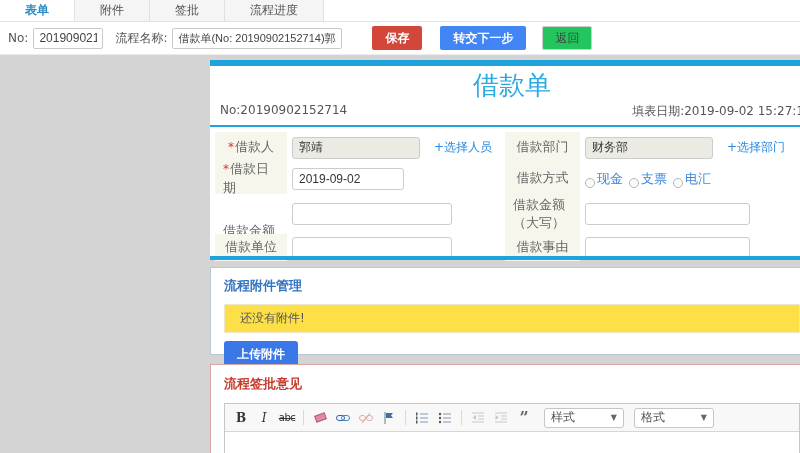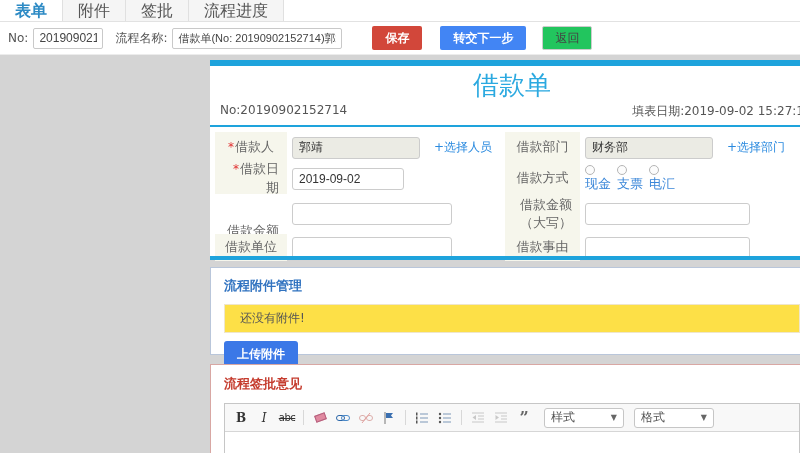--- a/index.html
+++ b/index.html
@@ -4,21 +4,21 @@
 <style>
   * { box-sizing: border-box; }
   html,body { margin:0; padding:0; }
   body {
     width:800px; height:453px; overflow:hidden;
     font-family:"DejaVu Sans","Liberation Sans",sans-serif;
     background:#ffffff; color:#444;
   }
   
   .tabbar { height:22px; background:#fff; border-bottom:1px solid #e2e2e2; display:flex; align-items:stretch; }
-  .tab { padding:0 15px; font-size:16px; line-height:21px; color:#555; background:#f5f5f5;
+  .tab { padding:0 25px; font-size:12px; line-height:21px; color:#555; background:#f5f5f5;
          border-right:1px solid #e0e0e0; cursor:pointer; white-space:nowrap; }
   .tab.active { background:#fff; color:#2e8bc5; font-weight:bold; border-right:1px solid #e0e0e0; }
   
   .actionbar { height:33px; display:flex; align-items:center; padding:0 8px; background:#fff;
                font-size:12px; color:#555; border-bottom:1px solid #ececec; }
   .lbl { margin-right:5px; white-space:nowrap; }
   .txt { height:21px; border:1px solid #c9c9c9; border-radius:2px; padding:0 5px; font-size:12px; color:#444; }
   .no-input { width:70px; }
   .flow-input { width:170px; font-size:11px; margin-right:4px; }
   .gap12 { width:12px; }
@@ -31,29 +31,29 @@
   .workspace { position:relative; height:398px; background:#d4d4d4; overflow:hidden; }
   .panel { position:absolute; left:210px; width:604px; background:#fff; }
   
   .form-panel { top:5px; height:200px; }
   .topbar { height:6px; background:#1ea3dc; }
   .form-title { text-align:center; font-size:26px; color:#2ba9e0; line-height:34px; padding-top:2px; }
   .form-meta { display:flex; justify-content:space-between; font-size:12px; color:#555; padding:1px 10px 5px; }
   .sep { height:2px; background:#1ea3dc; }
   .fgrid { display:grid; grid-template-columns:72px 218px 75px 1fr; grid-template-rows:31px 31px 40px 27px;
            padding:5px 0 0 5px; }
-  .flabel { background:#f6f6ec; display:flex; align-items:center; justify-content:center; text-align:right;
+  .flabel { background:#f6f6ec; display:flex; align-items:center; justify-content:center; text-align:left;
             font-size:13px; color:#666; padding:2px 8px; line-height:1.4; }
   .fvalue { display:flex; align-items:center; padding-left:5px; font-size:12px; white-space:nowrap; }
   .req { color:#e03131; margin-right:1px; font-size:12px; }
   .field { height:22px; border:1px solid #cccccc; border-radius:3px; padding:0 6px; font-size:12px; color:#333; background:#fff; }
   .field.ro { background:#ebebe4; }
   .w128 { width:128px; } .w112 { width:112px; } .w160 { width:160px; } .w165 { width:165px; }
   .sel-link { color:#2a8adf; font-size:12px; margin-left:14px; text-decoration:none; cursor:pointer; }
-  .radio-item { display:inline-flex; align-items:flex-start; margin-right:6px; cursor:pointer;flex-direction:column; }
+  .radio-item { display:inline-flex; align-items:flex-end; margin-right:6px; cursor:pointer; }
   .radio { width:10px; height:10px; border-radius:50%; border:1px solid #b5b5b5; background:#fcfcfc; display:inline-block; margin-right:2px; }
   .radio-label { color:#3b87d9; font-size:13px; }
   .bottombar { height:4px; background:#1ea3dc; position:absolute; bottom:0; left:0; right:0; }
   
   .attach-panel { top:212px; height:88px; border:1px solid #b9c6da; padding:9px 13px; }
   .attach-head { color:#3173c0; font-weight:bold; font-size:13px; }
   .attach-empty { margin-top:9px; background:#fde047; border:1px solid #efe6cb; font-size:12px; color:#555; padding:5px 15px; }
   .btn-upload { margin-top:8px; background:#3b78e7; color:#fff; font-size:12px; font-weight:bold;
                 padding:5px 13px; border:none; border-radius:3px; cursor:pointer; font-family:inherit; }
   

